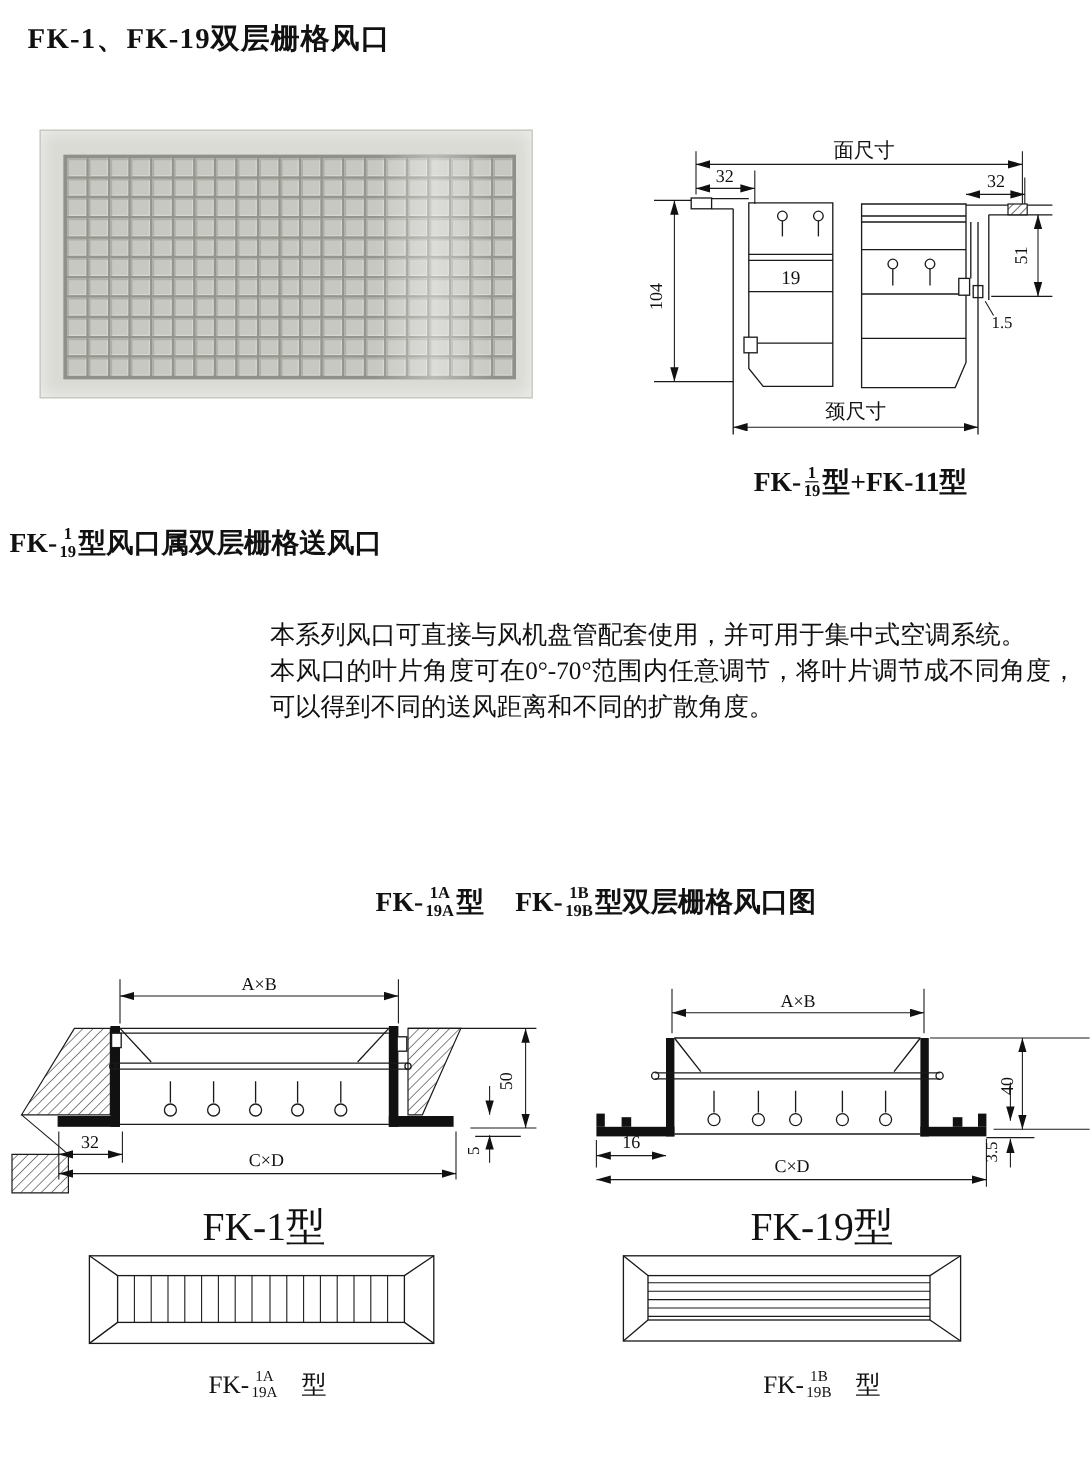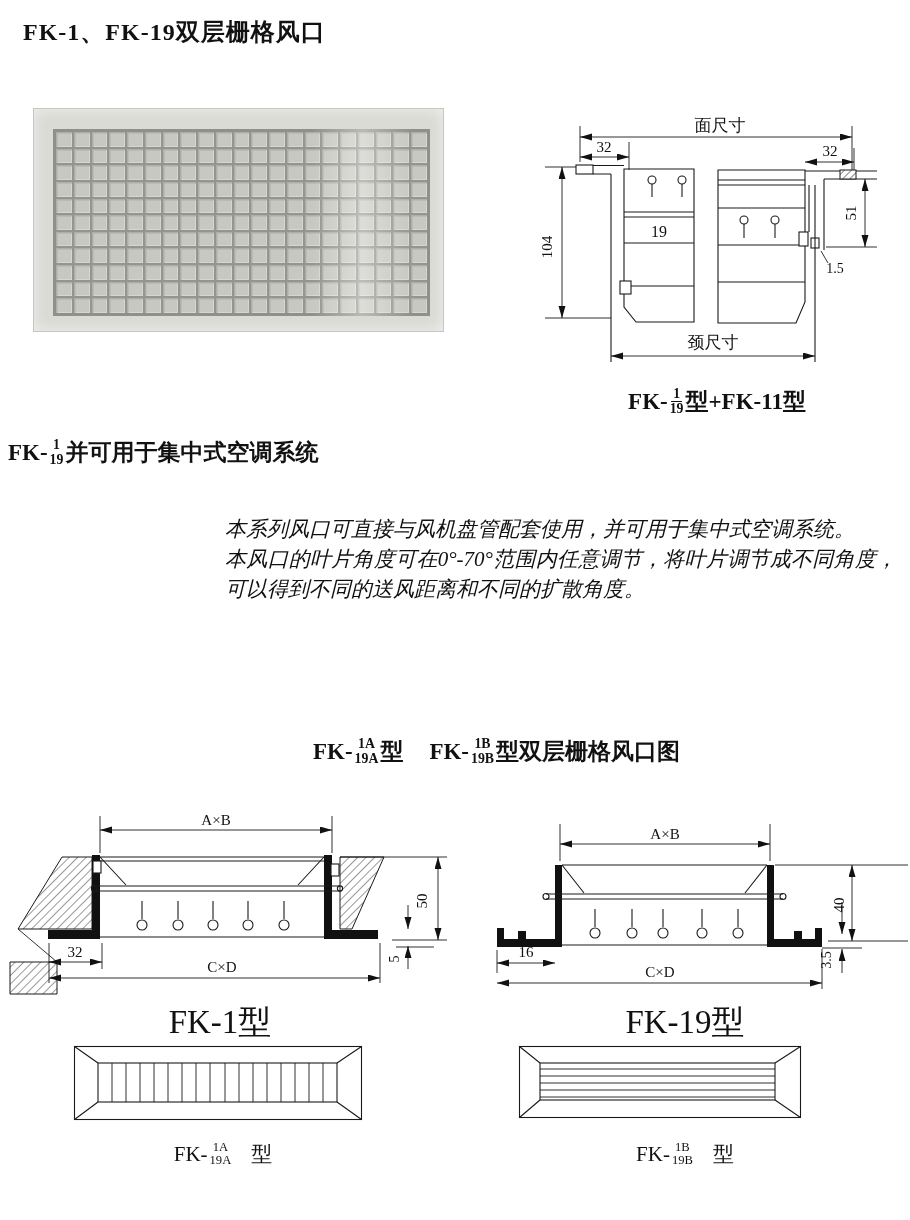--- a/index.html
+++ b/index.html
@@ -30,21 +30,21 @@
   
   .cap{display:flex;align-items:center;white-space:nowrap;}
   .cap.center{justify-content:center;}
   .frac{display:inline-flex;flex-direction:column;align-items:center;
         line-height:1.02;font-size:0.60em;margin:0 2px;}
   .frac .num{padding:0 2px;}
   .frac.bar .num{border-bottom:1.6px solid #111;}
   .spaced .sfx{margin-left:18px;}
   .d1-caption{font-size:23px;font-weight:bold;margin-top:14px;}
   .intro-heading{left:8px;top:437px;font-size:23px;font-weight:bold;}
-  .paragraphs{left:225px;top:514px;width:672px;font-size:21px;line-height:30px;text-align:justify;font-style:italic;}
+  .paragraphs{left:225px;top:514px;width:672px;font-size:21px;line-height:30px;text-align:justify;}
   .paragraphs p{margin:0;}
   .section-heading{left:313px;top:736px;font-size:23px;font-weight:bold;}
   .section-heading .part2{margin-left:26px;}
   .cs-caption{font-size:33px;}
   .face-caption{font-size:21px;}
 </style>
 </head>
 <body>
 
 <div class="abs page-title">FK-1、FK-19双层栅格风口</div>
@@ -363,21 +363,21 @@
       <span class="sfx">型+FK-11型</span>
   </div>
 </div>
 
 <div class="abs cap intro-heading">
   <span>FK-</span>
     <span class="frac">
       <span class="num">1</span>
       <span class="den">19</span>
     </span>
-    <span class="sfx">并可用于集中式空调系统</span>
+    <span class="sfx">型风口属双层栅格送风口</span>
 </div>
 
 <div class="abs paragraphs">
   <p>本系列风口可直接与风机盘管配套使用，并可用于集中式空调系统。</p>
   <p>本风口的叶片角度可在0°-70°范围内任意调节，将叶片调节成不同角度，可以得到不同的送风距离和不同的扩散角度。</p>
 </div>
 
 <div class="abs cap section-heading">
   <span>FK-</span>
     <span class="frac">

